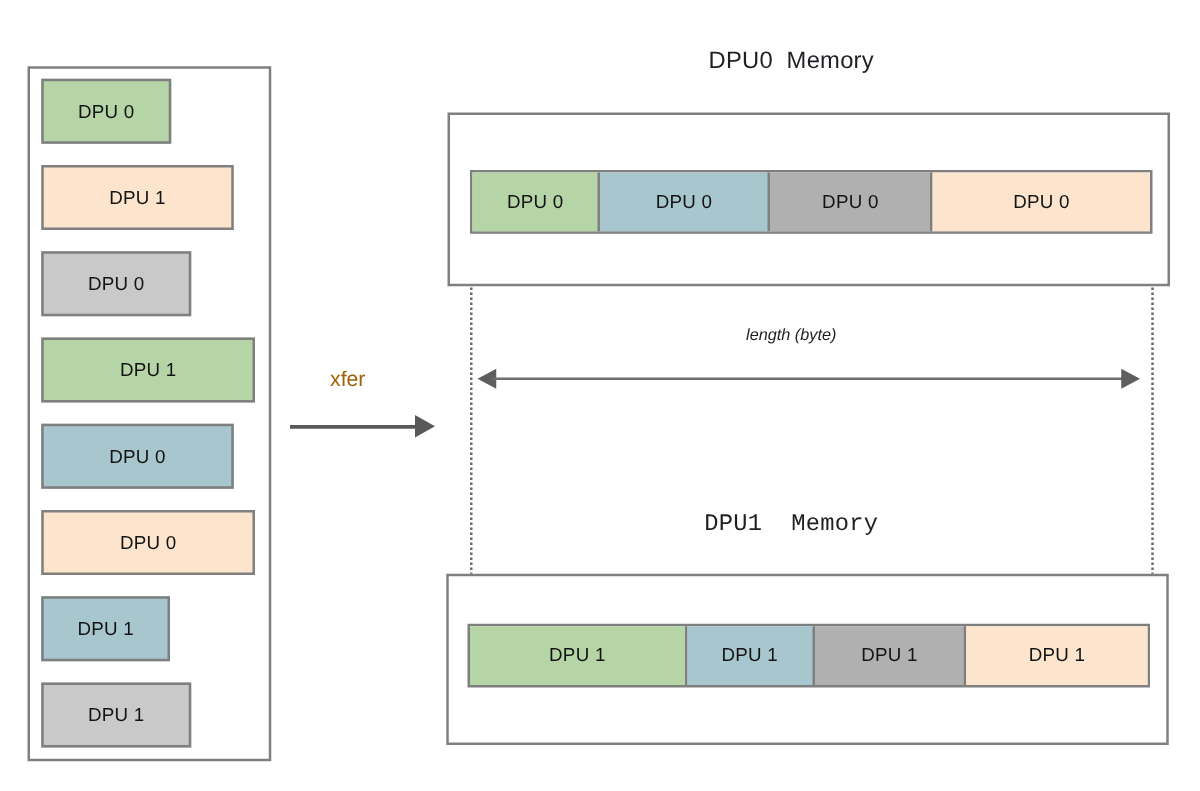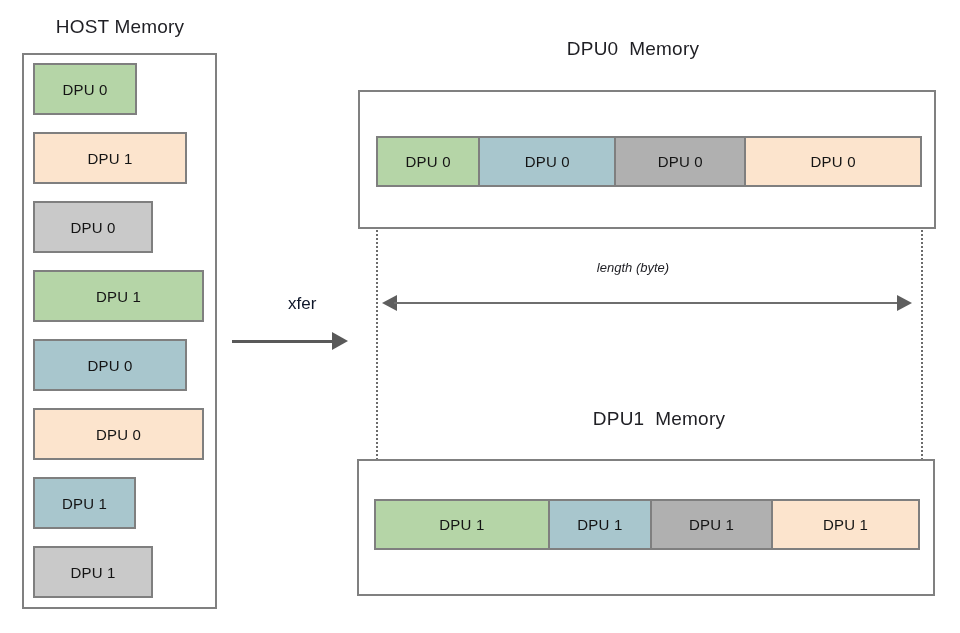--- a/index.html
+++ b/index.html
@@ -75,22 +75,21 @@
   .guide {
     position: absolute;
     width: 0;
     border-left: 2px dotted #6b6b6b;
   }
 
   
   .xfer-label {
     position: absolute;
     font-size: 17px;
-    color: #0f172a;
-    margin-left: 24px;
+    color: #a16207;
   }
   .xfer-shaft {
     position: absolute;
     height: 3px;
     background: #595959;
   }
   .xfer-head {
     position: absolute;
     width: 0; height: 0;
     border-top: 9px solid transparent;
@@ -123,21 +122,20 @@
     border-top: 8px solid transparent;
     border-bottom: 8px solid transparent;
     border-left: 15px solid #5e5e5e;
   }
 </style>
 </head>
 <body>
 
 <div id="canvas">
 
-  <div class="title" style="left:22px; top:16px; width:196px;">HOST Memory</div>
 
   <div class="mem-box" style="left:22px; top:53px; width:195px; height:556px;"></div>
 
   <div id="host-blocks">
       <div class="host-block" style="left: 33px; top: 63px; width: 104px; height: 52px; background: rgb(181, 213, 167);">DPU 0</div>
       <div class="host-block" style="left: 33px; top: 132px; width: 154px; height: 52px; background: rgb(252, 228, 205);">DPU 1</div>
       <div class="host-block" style="left: 33px; top: 201px; width: 120px; height: 52px; background: rgb(201, 201, 201);">DPU 0</div>
       <div class="host-block" style="left: 33px; top: 270px; width: 171px; height: 52px; background: rgb(181, 213, 167);">DPU 1</div>
       <div class="host-block" style="left: 33px; top: 339px; width: 154px; height: 52px; background: rgb(168, 198, 205);">DPU 0</div>
       <div class="host-block" style="left: 33px; top: 408px; width: 171px; height: 52px; background: rgb(252, 228, 205);">DPU 0</div>
@@ -161,21 +159,21 @@
 
   <div class="mem-box" style="left:358px; top:90px; width:578px; height:139px;"></div>
 
   <div class="bar" id="dpu0-bar" style="left:376px; top:136px; width:546px; height:51px;">
       <div class="seg" style="width: 103px; background: rgb(181, 213, 167);">DPU 0</div>
       <div class="seg" style="width: 137px; background: rgb(168, 198, 205);">DPU 0</div>
       <div class="seg" style="width: 131px; background: rgb(176, 176, 176);">DPU 0</div>
       <div class="seg" style="width: 175px; background: rgb(252, 228, 205);">DPU 0</div>
     </div>
 
-  <div class="title" style="left:484px; top:408px; width:350px;">DPU1  Memory</div>
+  <div class="title" style="left:458px; top:408px; width:350px;font-family:Liberation Mono, monospace;">DPU1  Memory</div>
 
   <div class="mem-box" style="left:357px; top:459px; width:578px; height:137px;"></div>
 
   <div class="bar" id="dpu1-bar" style="left:374px; top:499px; width:546px; height:51px;">
       <div class="seg" style="width: 175px; background: rgb(181, 213, 167);">DPU 1</div>
       <div class="seg" style="width: 103px; background: rgb(168, 198, 205);">DPU 1</div>
       <div class="seg" style="width: 122px; background: rgb(176, 176, 176);">DPU 1</div>
       <div class="seg" style="width: 146px; background: rgb(252, 228, 205);">DPU 1</div>
     </div>
 

